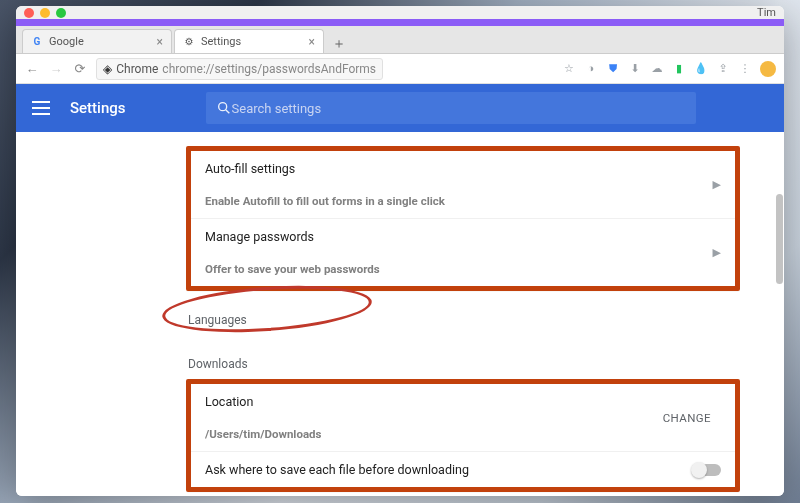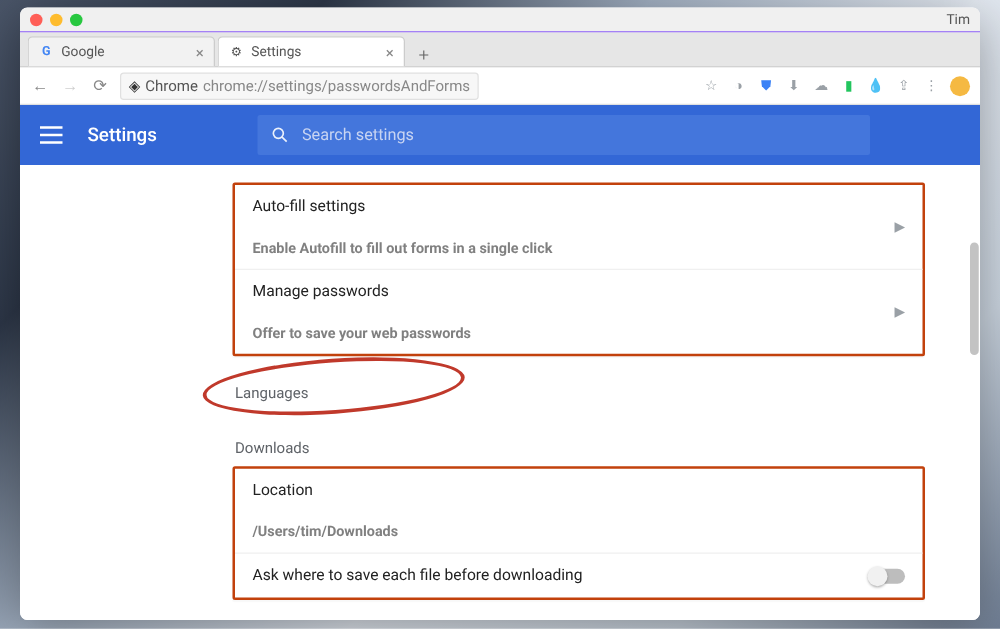--- a/index.html
+++ b/index.html
@@ -1,18 +1,18 @@
 <!DOCTYPE html>
 <html><head>
 <meta charset="utf-8">
 <style>
   * { box-sizing: border-box; margin: 0; padding: 0; font-family: -apple-system, BlinkMacSystemFont, "Segoe UI", Roboto, Arial, sans-serif; }
   body { width: 800px; height: 503px; overflow: hidden; background: linear-gradient(135deg,#4a5568 0%,#2d3748 20%,#a0aec0 40%,#e2e8f0 60%,#cbd5e0 80%,#718096 100%); position: relative; }
   .window { position: absolute; left: 16px; top: 6px; width: 768px; height: 490px; background: #fff; border-radius: 6px; box-shadow: 0 10px 40px rgba(0,0,0,0.35); overflow: hidden; display: flex; flex-direction: column; }
-  .titlebar { height: 20px; background: #f0f0f0; display:flex; align-items:center; padding:1px 8px; gap:6px; border-bottom:1px solid #8b5cf6; }
+  .titlebar { height: 20px; background: #f0f0f0; display:flex; align-items:center; padding:1px 8px; gap:6px; border-bottom:7px solid #8b5cf6; }
   .dot { width:10px; height:10px; border-radius:50%; }
   .dot.red{background:#ff5f57;} .dot.yel{background:#febc2e;} .dot.grn{background:#28c840;}
   .user { margin-left:auto; font-size:11px; color:#555; }
   .tabstrip { height:28px; background:#e6e6e6; display:flex; align-items:flex-end; padding:0 6px; gap:0; border-bottom:1px solid #ccc;}
   .tab { height:24px; min-width:150px; display:flex; align-items:center; gap:6px; padding:0 8px; font-size:11px; color:#555; border:1px solid #ccc; border-bottom:none; background:#f2f2f2; border-radius:4px 4px 0 0; margin-right:2px;}
   .tab.active{ background:#fff; }
   .tab .fav { width:12px; height:12px; display:flex; align-items:center; justify-content:center; font-size:10px;}
   .tab .close { margin-left:auto; color:#888; font-size:12px;}
   .newtab { width:18px; height:18px; display:flex; align-items:center; justify-content:center; color:#666; font-size:14px; margin-left:4px;}
   .addr { height:30px; background:#fff; display:flex; align-items:center; padding:0 8px; gap:8px; border-bottom:1px solid #e0e0e0;}
@@ -21,27 +21,27 @@
   .omni .chip { color:#555; }
   .omni .rest { color:#888; }
   .rt-icons { margin-left:auto; display:flex; gap:8px; align-items:center; }
   .rt { width:14px; height:14px; display:flex; align-items:center; justify-content:center; font-size:11px; color:#9aa0a6;}
   .badge { position:relative; }
   .content { flex:1; overflow-y:auto; background:#fff; position:relative;}
   .bluebar { height:48px; background:#3367d6; display:flex; align-items:center; padding:0 16px; gap:20px; }
   .burger { width:18px; height:14px; display:flex; flex-direction:column; justify-content:space-between; cursor:pointer;}
   .burger span{height:2px; background:#fff;}
   .bbtitle { color:#fff; font-size:15px; font-weight:500; }
-  .searchbox { margin-left:60px; flex:0 0 490px; height:32px; background:#4476dc; border-radius:2px; display:flex; align-items:center; padding:0 10px; gap:10px;}
+  .searchbox { margin-left:60px; flex:0 0 490px; height:32px; background:#4476dc; border-radius:2px; display:flex; align-items:center; padding:0 10px; }
   .searchbox svg{width:16px;height:16px;opacity:0.9;}
   .searchbox input{ flex:1; border:none; background:transparent; color:#fff; font-size:13px; outline:none;}
   .searchbox input::placeholder{ color:#c8d4f2;}
   .page { padding: 14px 0 30px 170px; }
   .section-title { font-size:12px; color:#5f6368; margin:6px 0 8px 2px; }
-  .card { width:554px; border:2px solid #c2410c; border-radius:2px; background:#fff; box-shadow:0 1px 1px rgba(0,0,0,0.03);}
+  .card { width:554px; border:5px solid #c2410c; border-radius:2px; background:#fff; box-shadow:0 1px 1px rgba(0,0,0,0.03);}
   .row { display:flex; align-items:center; padding:10px 14px; font-size:12.5px; color:#222; position:relative;}
   .row + .row { border-top:1px solid #f0f0f0; }
   .row .rtitle { display:block; }
   .row .rsub { display:block; color:#808080; font-size:11.5px; margin-top:18px;font-weight:bold;}
   .row .chev { margin-left:auto; color:#9aa0a6; font-size:11px;}
   .changebtn { margin-left:auto; color:#5f6368; font-size:11.5px; letter-spacing:0.4px; padding:6px 10px;}
   .toggle { margin-left:auto; width:28px; height:12px; background:#bdbdbd; border-radius:10px; position:relative;}
   .toggle .knob{ position:absolute; left:-2px; top:-2px; width:16px; height:16px; border-radius:50%; background:#f1f1f1; box-shadow:0 1px 2px rgba(0,0,0,0.3);}
   .gap { height:16px; }
   .annot { position:absolute; left:146px; top:203px; width:210px; height:44px; border:3px solid #c0392b; border-radius:50%; pointer-events:none; transform:rotate(-4deg);}
@@ -136,20 +136,21 @@
       <div class="section-title">Languages</div>
 
       <div class="gap"></div>
       <div class="section-title">Downloads</div>
       <div class="card">
         <div class="row">
           <div>
             <span class="rtitle">Location</span>
             <span class="rsub">/Users/tim/Downloads</span>
           </div>
+          <span class="changebtn">CHANGE</span>
         </div>
         <div class="row">
           <span class="rtitle">Ask where to save each file before downloading</span>
           <div class="toggle">
               <div class="knob"></div>
             </div>
         </div>
       </div>
 
       <div class="gap"></div>

